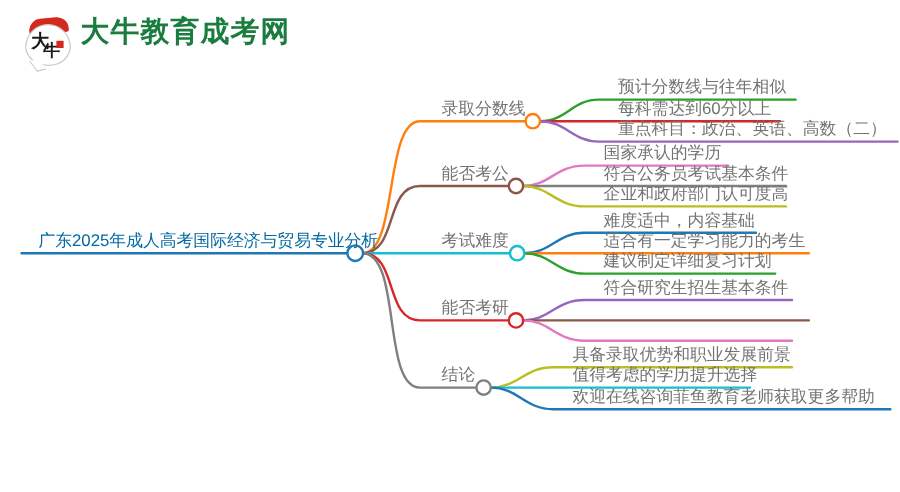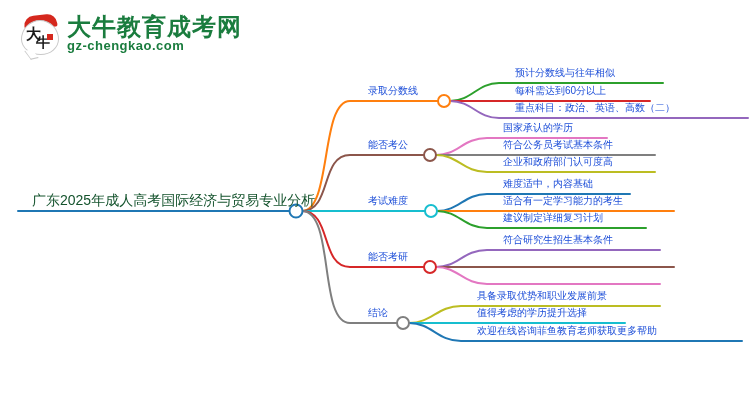--- a/index.html
+++ b/index.html
@@ -1,20 +1,20 @@
 <!DOCTYPE html>
 <html><head>
 <meta charset="utf-8">
 <style>
   html,body{margin:0;padding:0;background:#fff;}
   #stage{position:relative;width:750px;height:410px;background:#fff;overflow:hidden;
          font-family:"Liberation Sans","DejaVu Sans",sans-serif;}
   svg{position:absolute;left:0;top:0;}
-  .label{position:absolute;font-size:10px;line-height:15px;color:#1d4ed8;white-space:nowrap;}
-  .root-label{font-size:14px;color:#14532d;}
+  .label{position:absolute;font-size:14px;line-height:15px;color:#737373;white-space:nowrap;}
+  .root-label{font-size:14px;color:#0369a1;}
   
   .logo{position:absolute;left:20px;top:14px;display:flex;align-items:flex-start;}
   .logo-icon{position:relative;width:42px;height:44px;}
   .bubble{position:absolute;left:1px;top:6px;width:36px;height:33px;background:#fff;
           border:1.5px solid #c9c9c9;border-radius:50% 50% 48% 52%/55% 55% 45% 45%;}
   .bubble-tail{position:absolute;left:7px;top:36px;width:8px;height:8px;background:#fff;
           border-left:1.5px solid #c9c9c9;border-bottom:1.5px solid #c9c9c9;transform:skewX(28deg) rotate(-12deg);}
   .red-arc{position:absolute;left:4px;top:1px;width:33px;height:13px;background:#d5281e;
           border-radius:16px 16px 3px 5px;transform:rotate(-6deg);}
   .char-da{position:absolute;left:6px;top:11px;font-size:15px;font-weight:bold;color:#1a1a1a;
@@ -37,21 +37,20 @@
     <div class="logo-icon">
       <div class="red-arc"></div>
       <div class="bubble"></div>
       <div class="bubble-tail"></div>
       <div class="char-da">大</div>
       <div class="char-niu">牛</div>
       <div class="seal"></div>
     </div>
     <div class="logo-text">
       <div class="logo-title">大牛教育成考网</div>
-      <div class="logo-domain">gz-chengkao.com</div>
     </div>
   </div>
 
   <svg width="750" height="410">
 
     <path d="M18 211 H289" stroke="#1f77b4"></path>
 
     <path d="M302 211 C332 211 320 101 350 101 H438" stroke="#ff7f0e"></path>
     <path d="M450 101 C472 101 477 83 499 83 H663" stroke="#2ca02c"></path>
     <path d="M450 101 H650" stroke="#d62728"></path>

